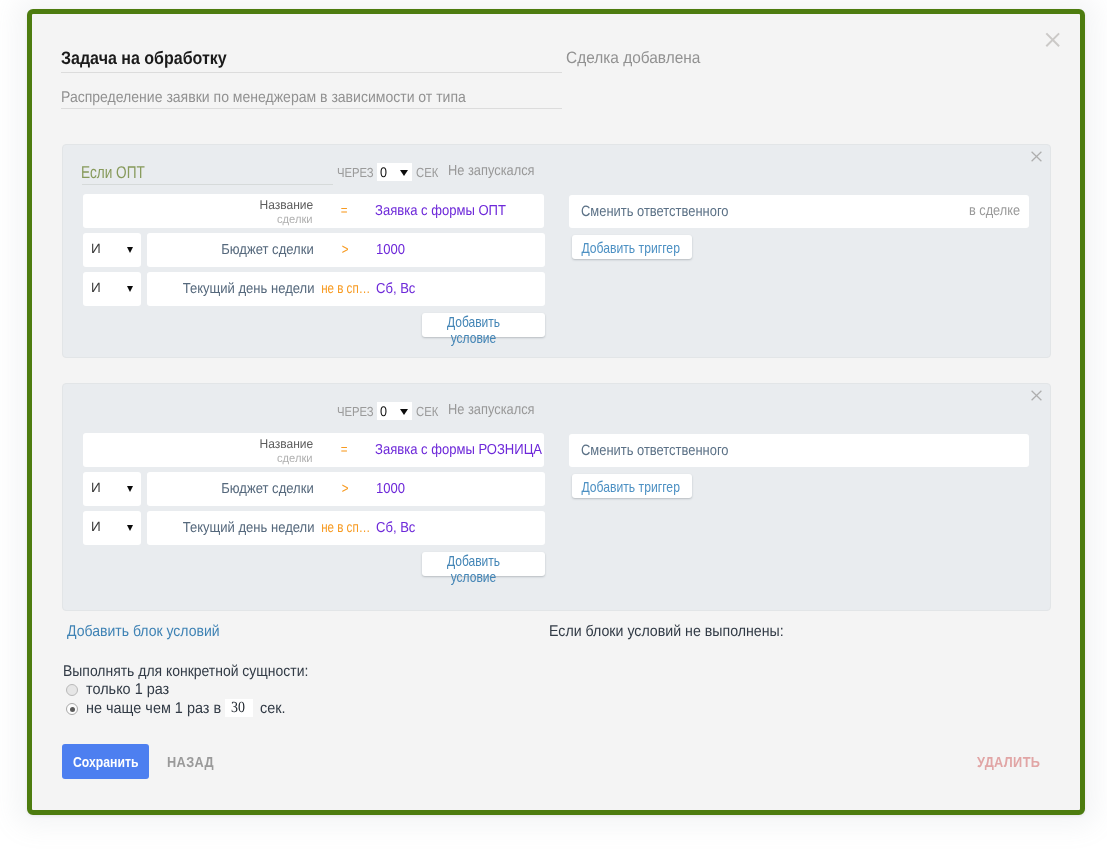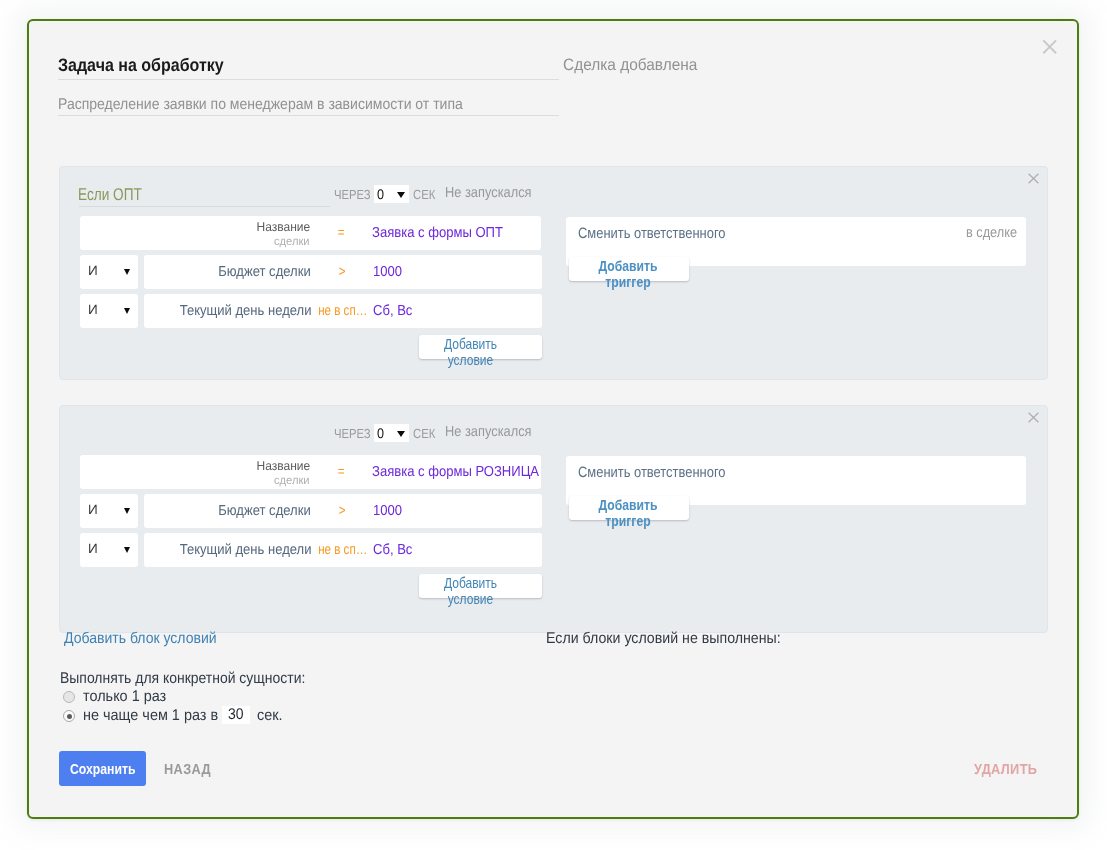--- a/index.html
+++ b/index.html
@@ -1,39 +1,39 @@
 <!DOCTYPE html>
 <html><head>
 <meta charset="utf-8">
 <style>
   html,body{margin:0;padding:0;}
   body{width:1107px;height:850px;background:#ffffff;
        font-family:"Liberation Sans",sans-serif;overflow:hidden;
        -webkit-font-smoothing:antialiased;text-rendering:geometricPrecision;}
   .sx{transform-origin:left top;display:inline-block;white-space:nowrap;}
 
-  .modal{position:absolute;left:27px;top:19px;width:1048px;height:796px;
-         background:#f4f4f4;border:2px solid #4d7c0f;border-radius:6px;
+  .modal{position:absolute;left:27px;top:9px;width:1048px;height:796px;
+         background:#f4f4f4;border:5px solid #4d7c0f;border-radius:6px;
          transform:translateZ(0);backface-visibility:hidden;
          box-shadow:0 0 26px 12px rgba(150,160,170,0.10), 0 1px 3px rgba(120,130,140,0.14);}
 
   
   .hr1{position:absolute;left:29px;top:58px;width:501px;height:1px;background:#dcdcdc;}
   .hr2{position:absolute;left:29px;top:94px;width:501px;height:1px;background:#dcdcdc;}
   .title{position:absolute;left:29px;top:34px;font-size:18px;line-height:20px;font-weight:bold;
         color:#1a1a1a;transform:scaleX(.89);}
   .subtitle{position:absolute;left:29px;top:75px;font-size:15.5px;line-height:18px;color:#919191;
         transform:scaleX(.905);}
   .status{position:absolute;left:534px;top:35px;font-size:16.5px;line-height:19px;color:#919191;
         transform:scaleX(.935);}
   .modal-close{position:absolute;left:1011px;top:16px;width:20px;height:20px;cursor:pointer;}
 
   
   .cblock{position:absolute;left:30px;width:987px;background:#e9ecef;border-radius:4px;
-          border:1px solid #e2e5e7;margin-top:15px;}
+          border:1px solid #e2e5e7;}
   .cb-close{position:absolute;left:965px;top:3px;width:17px;height:17px;cursor:pointer;}
   .cb-name-wrap{position:absolute;left:19px;top:15px;width:251px;height:24px;border-bottom:1px solid #d6dada;}
   .cb-name{position:absolute;left:-1px;top:3px;font-size:17px;line-height:20px;color:#879a5b;transform:scaleX(.802);}
   .cb-delay{position:absolute;left:0;top:0;height:22px;font-size:0;white-space:nowrap;}
   .cb-delay .lbl{position:absolute;font-size:13.2px;color:#9a9a9a;
         transform:scaleX(.855);transform-origin:left top;line-height:19px;white-space:nowrap;}
   .cb-delay .l1{left:274px;top:18px;}
   .cb-delay .l2{left:353px;top:18px;}
   .cb-delay .runlbl{position:absolute;left:385px;top:17px;font-size:14.5px;color:#989898;
         transform:scaleX(.885);transform-origin:left top;line-height:19px;white-space:nowrap;}
@@ -57,45 +57,45 @@
   .crow .val span{display:inline-block;transform:scaleX(.9);transform-origin:left top;}
   .cand{position:absolute;width:58px;height:34px;background:#fff;border-radius:3px;}
   .cand .v{position:absolute;left:8px;top:8px;font-size:13.5px;line-height:16px;color:#3a3a3a;}
   .cand .ar{position:absolute;left:44px;top:14px;width:0;height:0;
         border-left:3.2px solid transparent;border-right:3.2px solid transparent;border-top:6px solid #0b0b0b;}
 
   .addcond{position:absolute;border:0;background:#fff;border-radius:3px;
            box-shadow:0 1px 2px rgba(70,80,90,.30);cursor:pointer;padding:1px 18px 0 0;}
   .addcond span{font-size:14.5px;color:#4385b6;font-family:"Liberation Sans",sans-serif;
            display:inline-block;transform:scaleX(.83);position:relative;left:-1px;}
-  .trigrow{position:absolute;height:49px;background:#fff;border-radius:3px;}
+  .trigrow{position:absolute;height:33px;background:#fff;border-radius:3px;}
   .trigrow .nm{position:absolute;left:12px;top:8px;font-size:15px;color:#5b7186;transform:scaleX(.862);
         transform-origin:left top;white-space:nowrap;}
   .trigrow .sc{position:absolute;right:9px;top:8px;font-size:14.5px;color:#9a9a9a;transform:scaleX(.88);
         transform-origin:right top;white-space:nowrap;}
   .addtrig{position:absolute;border:0;background:#fff;border-radius:3px;
-           box-shadow:0 1px 2px rgba(70,80,90,.30);cursor:pointer;padding:1px 0 0 0;font-weight:bold;}
+           box-shadow:0 1px 2px rgba(70,80,90,.30);cursor:pointer;padding:1px 0 0 0;}
   .addtrig span{font-size:14.5px;color:#4c90c3;font-family:"Liberation Sans",sans-serif;
            display:inline-block;transform:scaleX(.84);position:relative;left:-1px;}
 
   
   .addblock{position:absolute;left:35px;top:609px;font-size:15.5px;color:#3e82b4;cursor:pointer;transform:scaleX(.905);}
   .fbk-label{position:absolute;left:517px;top:609px;font-size:15.5px;line-height:18px;color:#313a45;transform:scaleX(.915);}
   .fbk-select{position:absolute;left:757px;top:607px;width:261px;height:20px;background:#fff;
         border:0;border-radius:0px;box-sizing:border-box;}
   .fbk-select .fv{position:absolute;left:5px;top:0px;font-size:15.5px;line-height:18px;color:#101010;transform:scaleX(.933);}
   .fbk-select .fa{position:absolute;right:5px;top:6px;width:0;height:0;
         border-left:4px solid transparent;border-right:4px solid transparent;border-top:6.5px solid #070707;}
   .ent-label{position:absolute;left:31px;top:649px;font-size:15.5px;color:#313a45;transform:scaleX(.9);}
   .radio{position:absolute;width:12px;height:12px;border-radius:50%;box-sizing:border-box;}
   .radio.r1{left:34px;top:670px;border:1px solid #b9b9b9;background:#e6e6e6;}
   .radio.r2{left:34px;top:689px;border:1px solid #a8a8a8;background:#fcfcfc;}
   .radio.on i{position:absolute;left:2.5px;top:2.5px;width:5px;height:5px;border-radius:50%;background:#5a5a5a;}
   .rlab{position:absolute;font-size:15.5px;line-height:18px;color:#313a45;transform:scaleX(.932);}
-  .numbox{position:absolute;left:193px;top:685px;width:28px;height:18px;background:#fff;}
+  .numbox{position:absolute;left:193px;top:685px;width:28px;height:18px;background:#fff;font-family:Liberation Serif, serif;}
   .numbox .nv{position:absolute;left:6px;top:0px;font-size:15.5px;color:#1d242c;transform:scaleX(.9);}
   .savebtn{position:absolute;left:30px;top:730px;width:87px;height:35px;background:#4d7ff0;border:0;
         border-radius:3px;cursor:pointer;padding:0;}
   .savebtn span{font-size:15px;font-weight:bold;color:#fff;font-family:"Liberation Sans",sans-serif;
         display:inline-block;transform:scaleX(.815);position:relative;left:8px;}
   .backbtn{position:absolute;left:135px;top:741px;font-size:14.5px;font-weight:bold;color:#9a9a9a;
         letter-spacing:.4px;cursor:pointer;transform:scaleX(.88);}
   .delbtn{position:absolute;left:945px;top:741px;font-size:14.5px;font-weight:bold;color:#e1a5a5;
         letter-spacing:.4px;cursor:pointer;transform:scaleX(.88);}
 </style>

